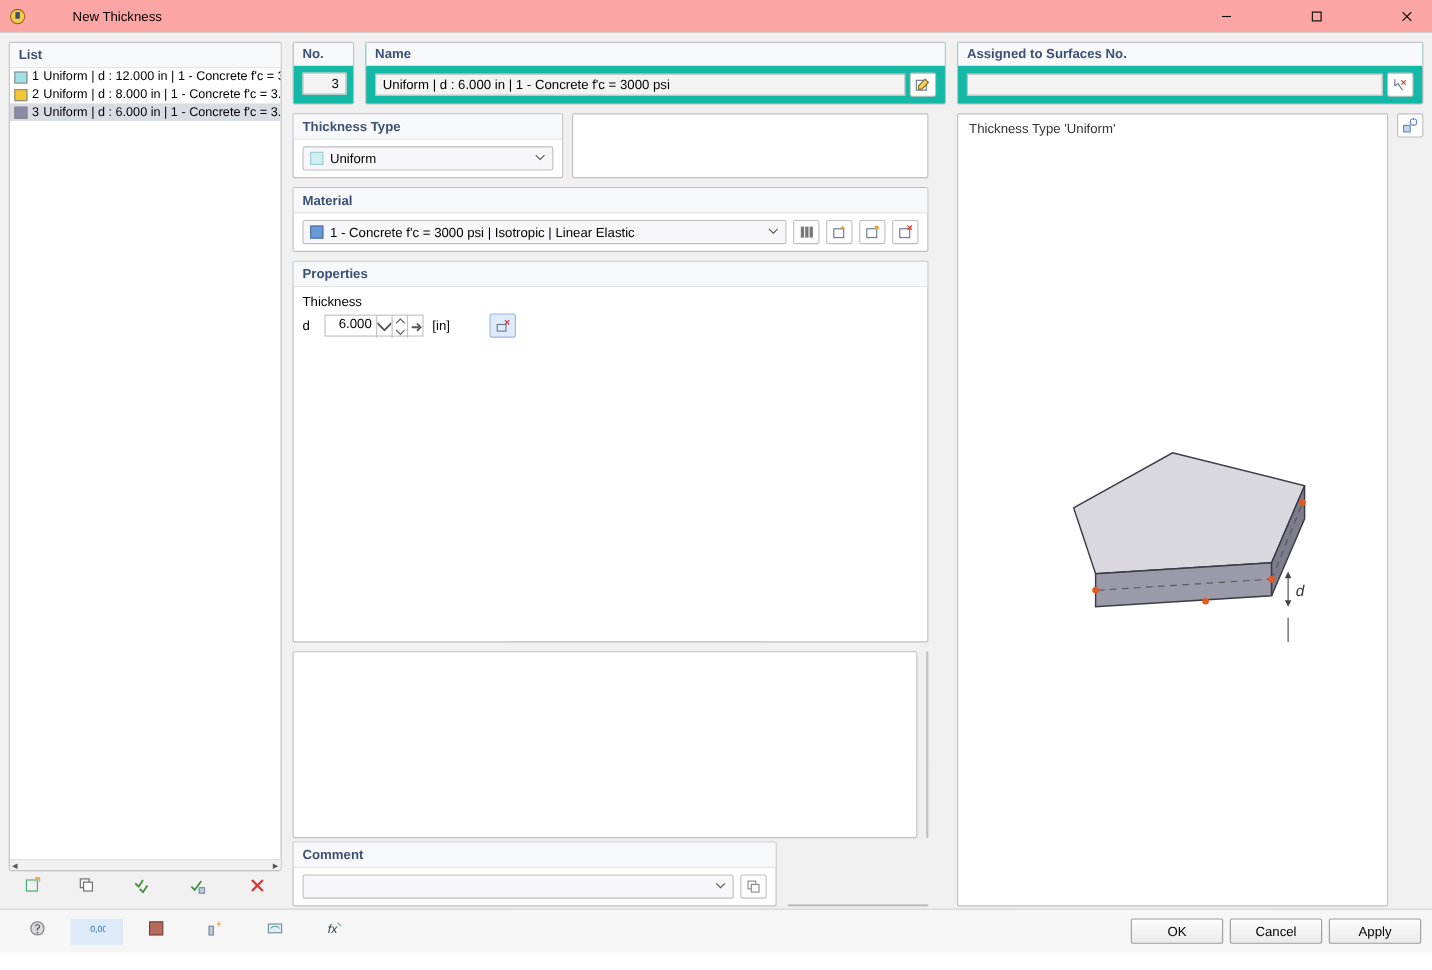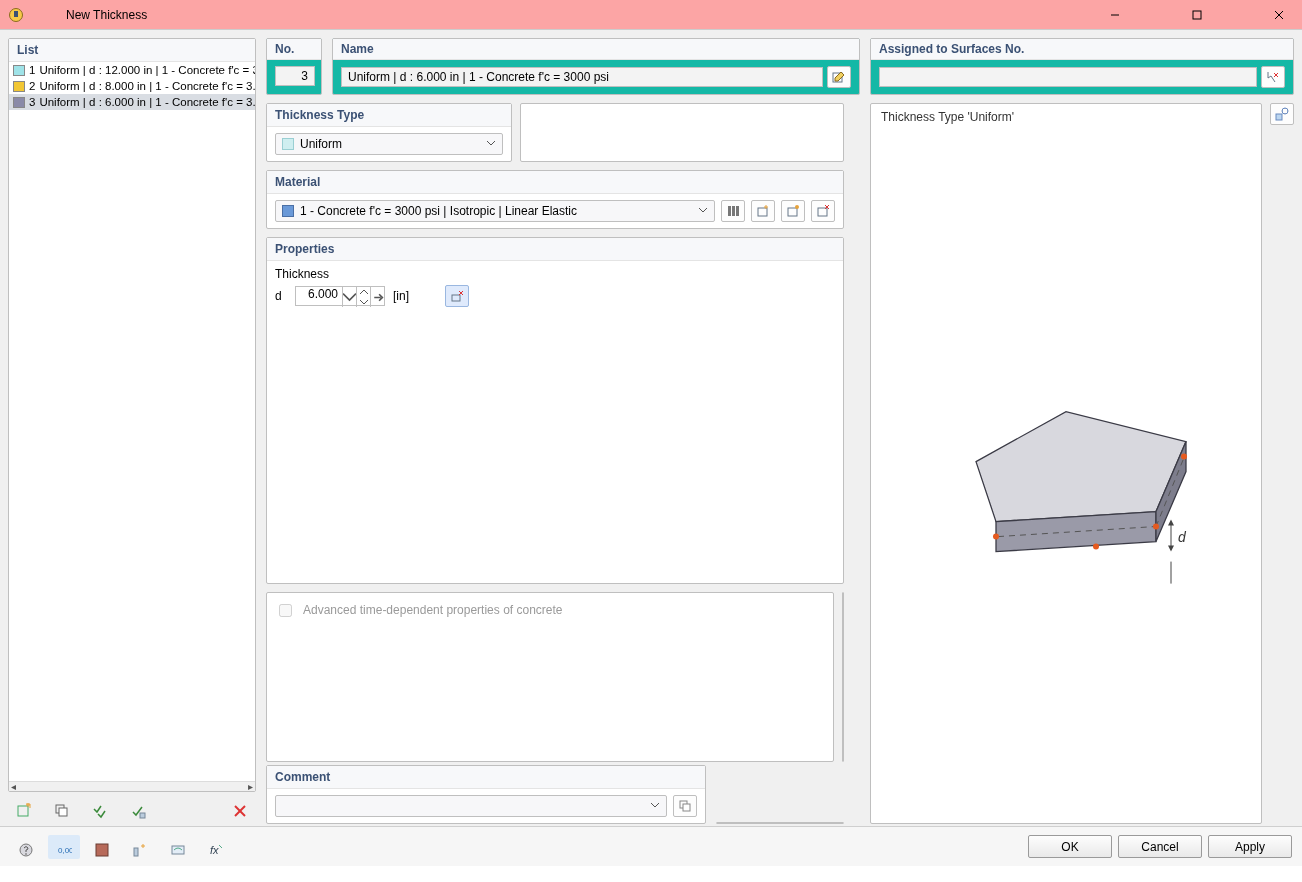--- a/index.html
+++ b/index.html
@@ -82,23 +82,23 @@
   .list-scroll { height: 10px; background: #f0f0f0; border-top:1px solid #dcdcdc; display:flex; align-items:center; justify-content:space-between; padding:0 2px;}
   .list-scroll span { font-size:10px; color:#555;}
 
   .list-toolbar {
     display: flex;
     align-items: center;
     gap: 6px;
     padding: 4px 0;
   }
   .icon-btn {
-    width: 32px; height: 24px;
+    width: 48px; height: 24px;
     border: 1px solid transparent;
-    display: flex; align-items: flex-end; justify-content: center;
+    display: flex; align-items: flex-start; justify-content: center;
     border-radius: 2px;
   }
   .icon-btn svg { width: 16px; height: 16px; }
 
   
   .main-area {
     flex: 1;
     display: flex;
     flex-direction: column;
     gap: 8px;
@@ -490,24 +490,20 @@
                     <line x1="13" y1="2" x2="9" y2="6" stroke="#d33"></line>
                   </svg>
               </div>
             </div>
           </div>
         </div>
 
         <div class="two-sections-row" style="height:170px;">
           <div class="section">
             <div class="sbody">
-              <label class="check-row disabled">
-                <input type="checkbox" disabled="" style="">
-                <span>Advanced time-dependent properties of concrete</span>
-              </label>
             </div>
           </div>
           <div class="empty-section"></div>
         </div>
 
         <div class="comment-row" style="height:54px;align-items:flex-end;">
           <div class="section comment-box">
             <div class="shdr">Comment</div>
             <div class="sbody" style="display:flex;gap:6px;align-items:center;">
               <div class="combo" style="flex:1;">

